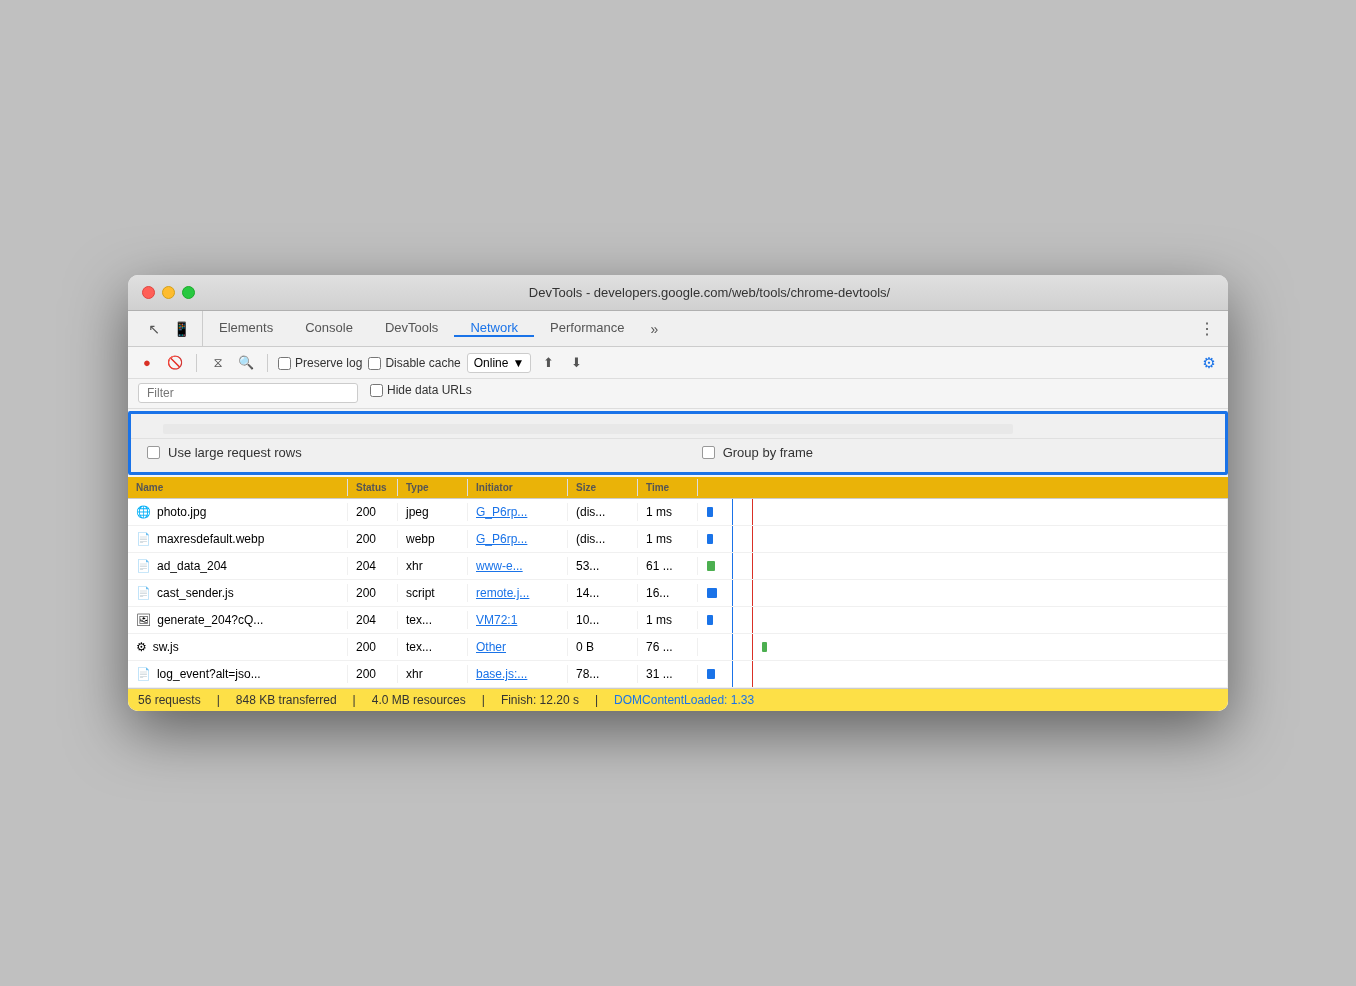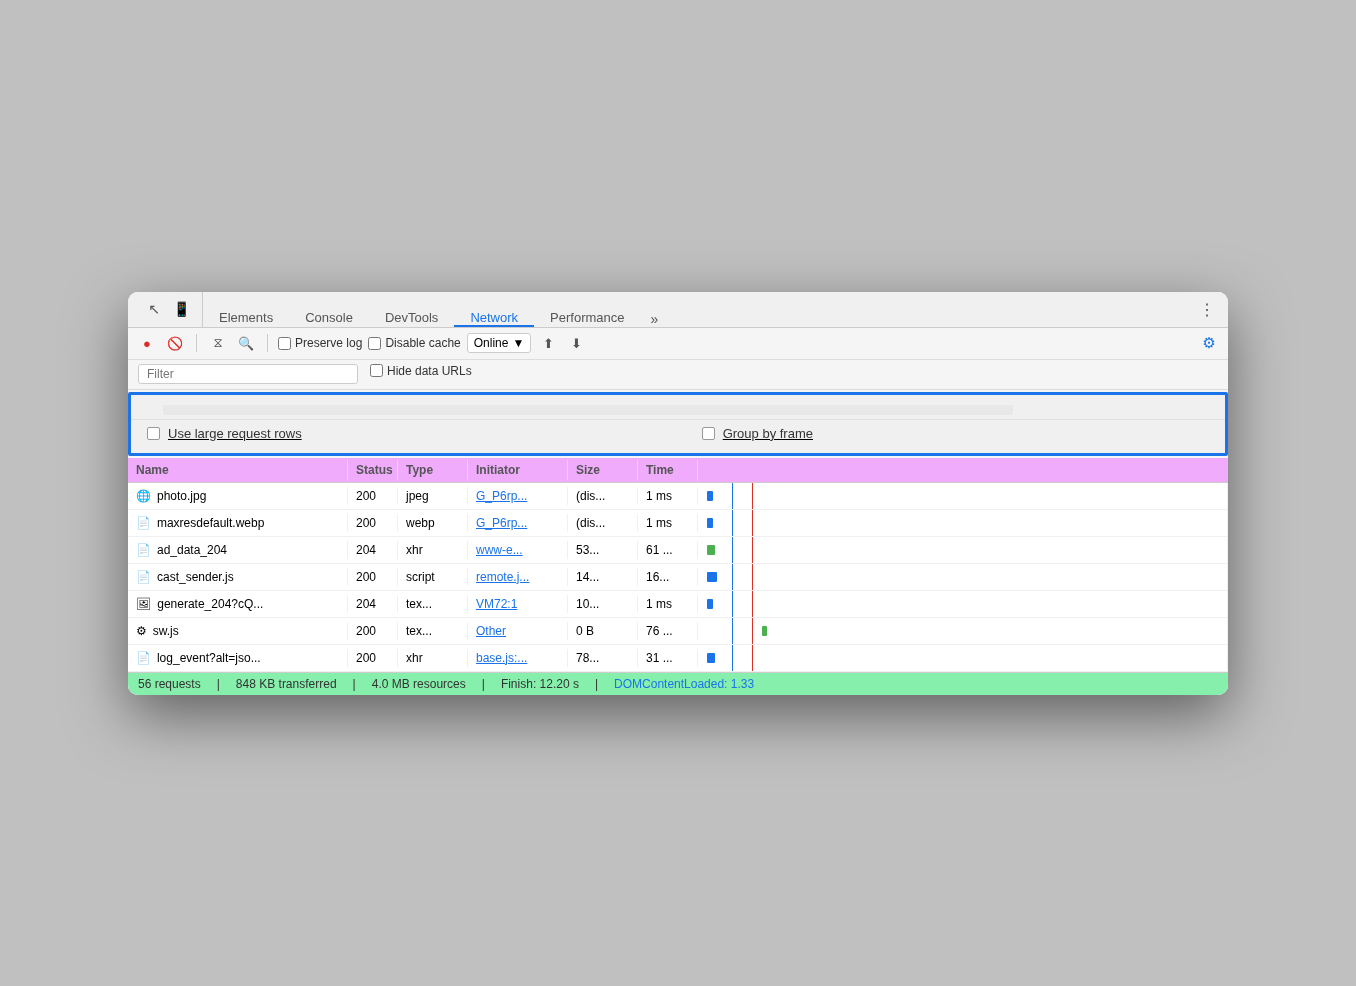--- a/index.html
+++ b/index.html
@@ -70,21 +70,21 @@
       display: flex;
       align-items: center;
       justify-content: center;
       cursor: pointer;
       border-radius: 3px;
       color: #555;
       font-size: 14px;
     }
     .tabs-list {
       display: flex;
-      align-items: flex-end;
+      align-items: center;
       flex: 1;
     }
     .tab {
       padding: 0 16px;
       display: flex;
       align-items: center;
       font-size: 13px;
       color: #555;
       cursor: pointer;
       border-bottom: 2px solid transparent;
@@ -200,42 +200,41 @@
       border-radius: 2px;
       padding: 6px 0;
       margin: 2px 0;
       position: relative;
     }
     .settings-row {
       display: flex;
       align-items: center;
       padding: 6px 16px;
       gap: 400px;
-      text-decoration: underline;
     }
     .settings-item {
       display: flex;
       align-items: center;
       gap: 8px;
       font-size: 13px;
       color: #333;
     }
     
     .partial-row {
       padding: 4px 16px;
       background: #f0f0f0;
       border-bottom: 1px solid #e0e0e0;
     }
     
     .net-table-header {
       display: grid;
       grid-template-columns: 220px 50px 70px 100px 70px 60px 1fr;
-      background: #f0abfc;
+      background: #eab308;
       border-bottom: 1px solid #ccc;
-      font-size: 12px;
+      font-size: 10px;
       color: #555;
       padding: 2px 0;
     }
     .net-th {
       padding: 3px 8px;
       border-right: 1px solid #ddd;
       font-weight: 600;
     }
     .net-table {
       background: white;
@@ -260,21 +259,21 @@
       align-items: center;
       gap: 6px;
     }
     .net-cell.initiator { color: #1a73e8; text-decoration: underline; cursor: pointer; }
     .net-cell.waterfall {
       position: relative;
       padding: 0 4px;
     }
     
     .status-bar {
-      background: #86efac;
+      background: #fde047;
       border-top: 1px solid #ccc;
       padding: 4px 10px;
       font-size: 12px;
       color: #333;
       display: flex;
       gap: 16px;
     }
     .status-bar span { color: #333; }
     .status-bar .dom-loaded { color: #1a73e8; }
     .checkbox-unchecked {
@@ -285,20 +284,28 @@
       display: inline-block;
       background: white;
       flex-shrink: 0;
     }
   </style>
 </head>
 <body>
 
 <div class="window">
 
+  <div class="title-bar">
+    <div class="traffic-lights">
+      <div class="tl tl-red"></div>
+      <div class="tl tl-yellow"></div>
+      <div class="tl tl-green"></div>
+    </div>
+    <div class="title-text">DevTools - developers.google.com/web/tools/chrome-devtools/</div>
+  </div>
 
   <div class="devtools-body">
 
     <div class="tabs-bar">
       <div class="toolbar-icons">
         <div class="toolbar-icon-btn">↖</div>
         <div class="toolbar-icon-btn">📱</div>
       </div>
       <div class="tabs-list">
         <div class="tab">

